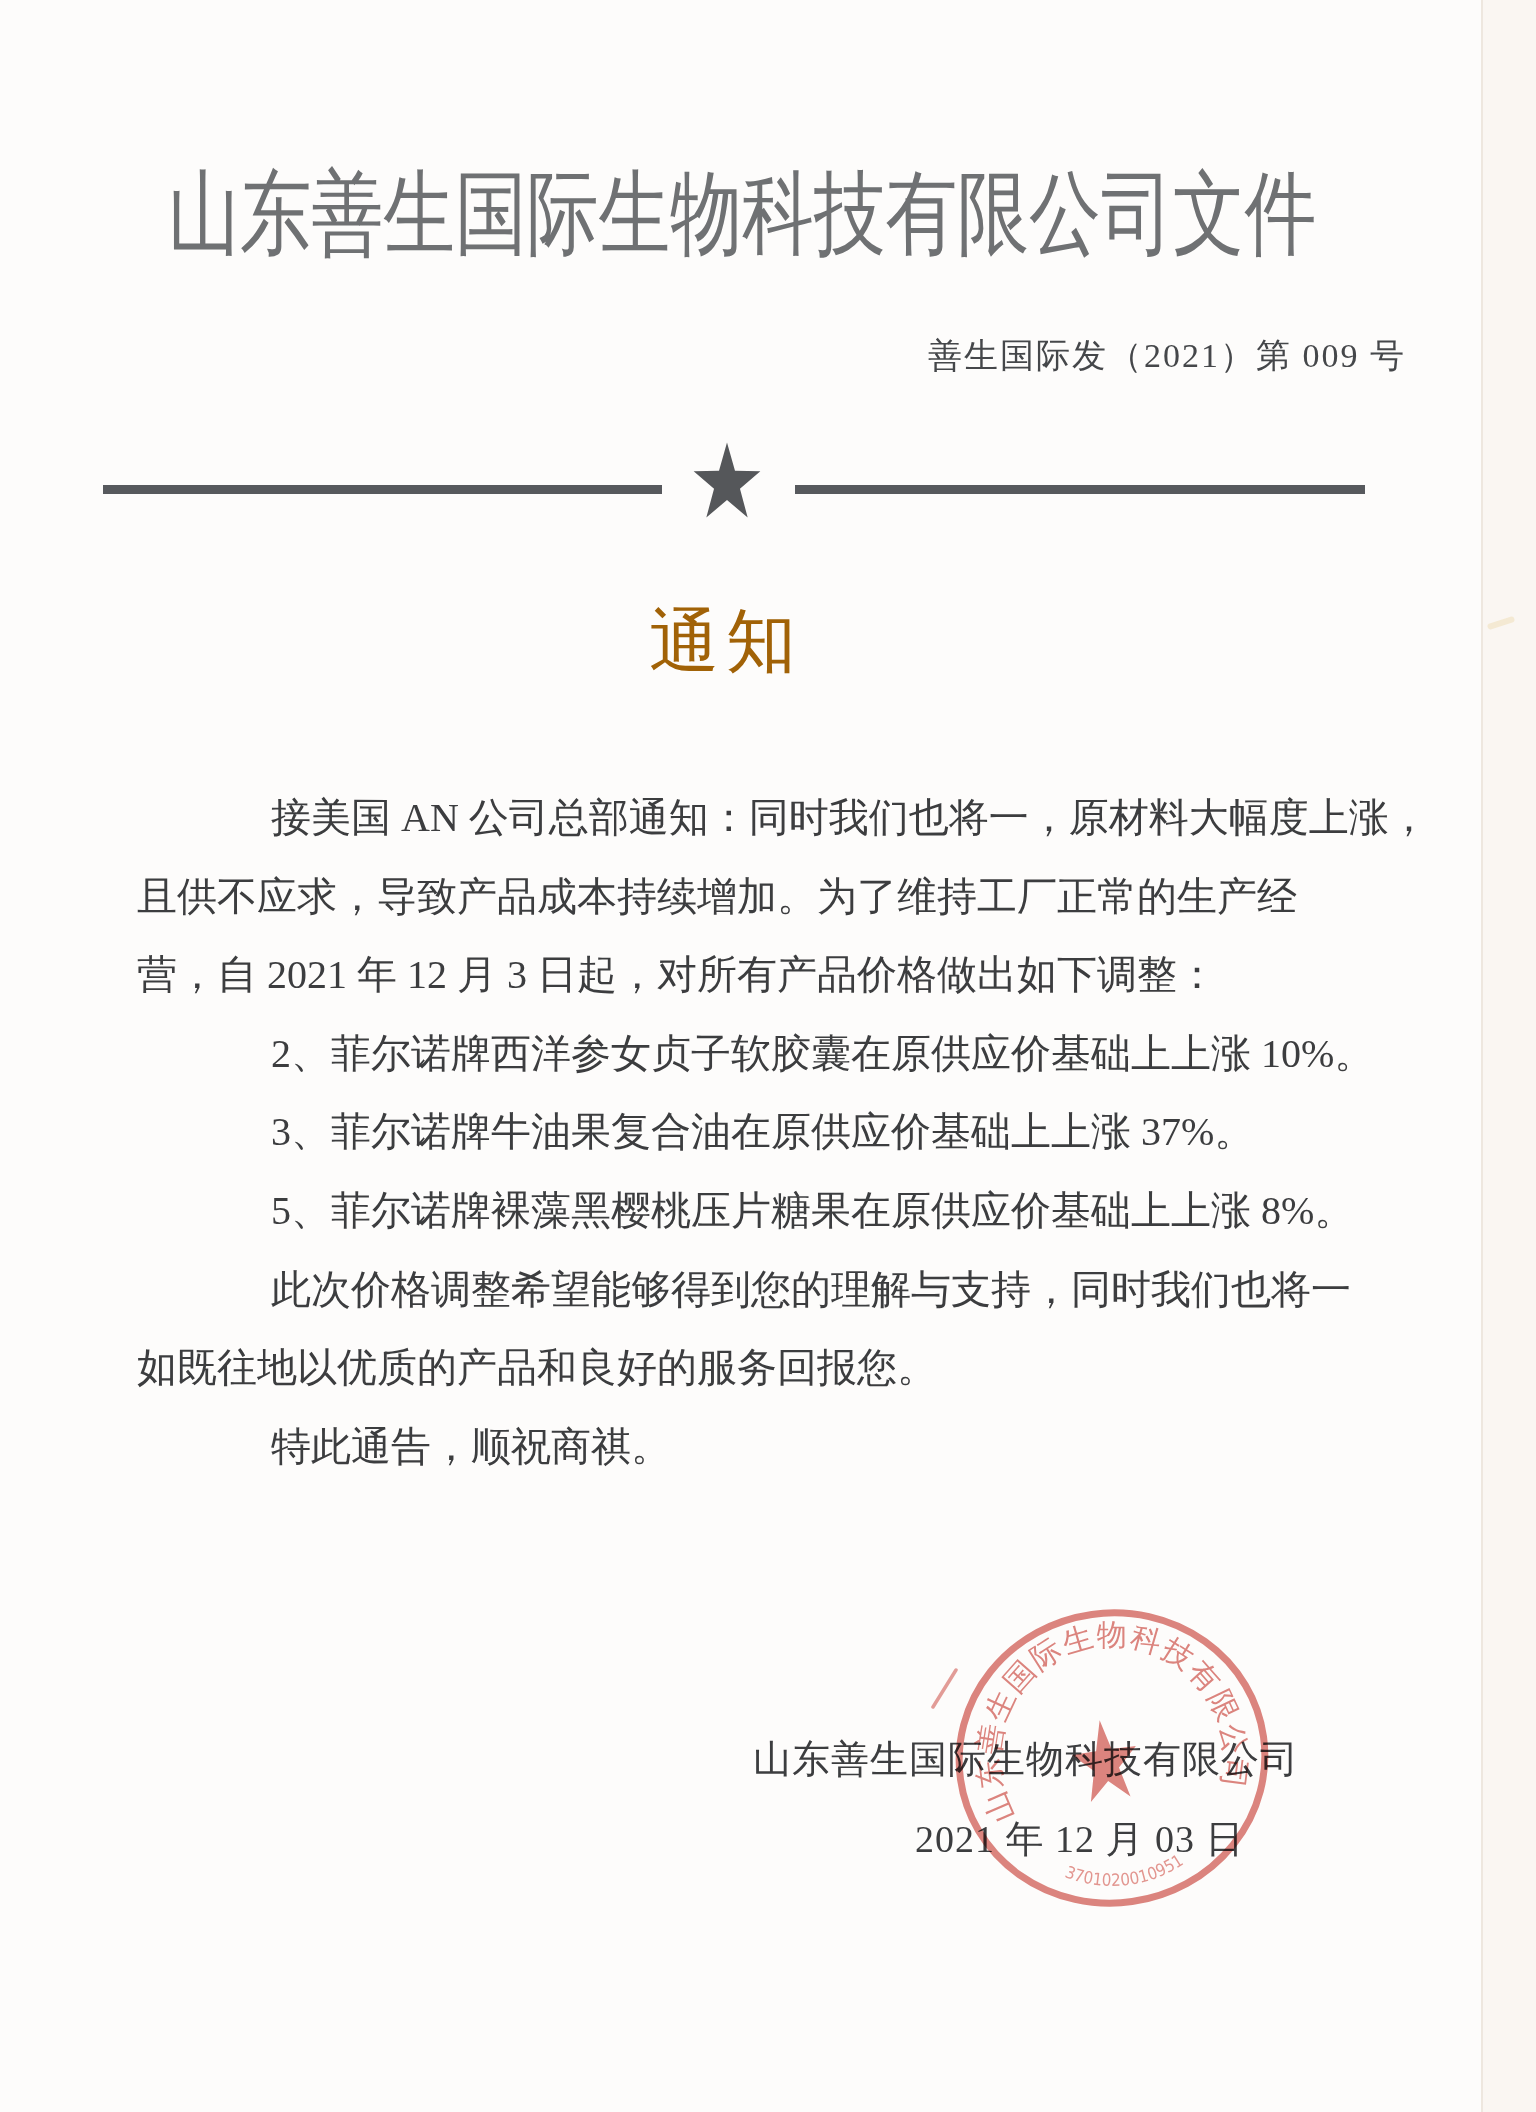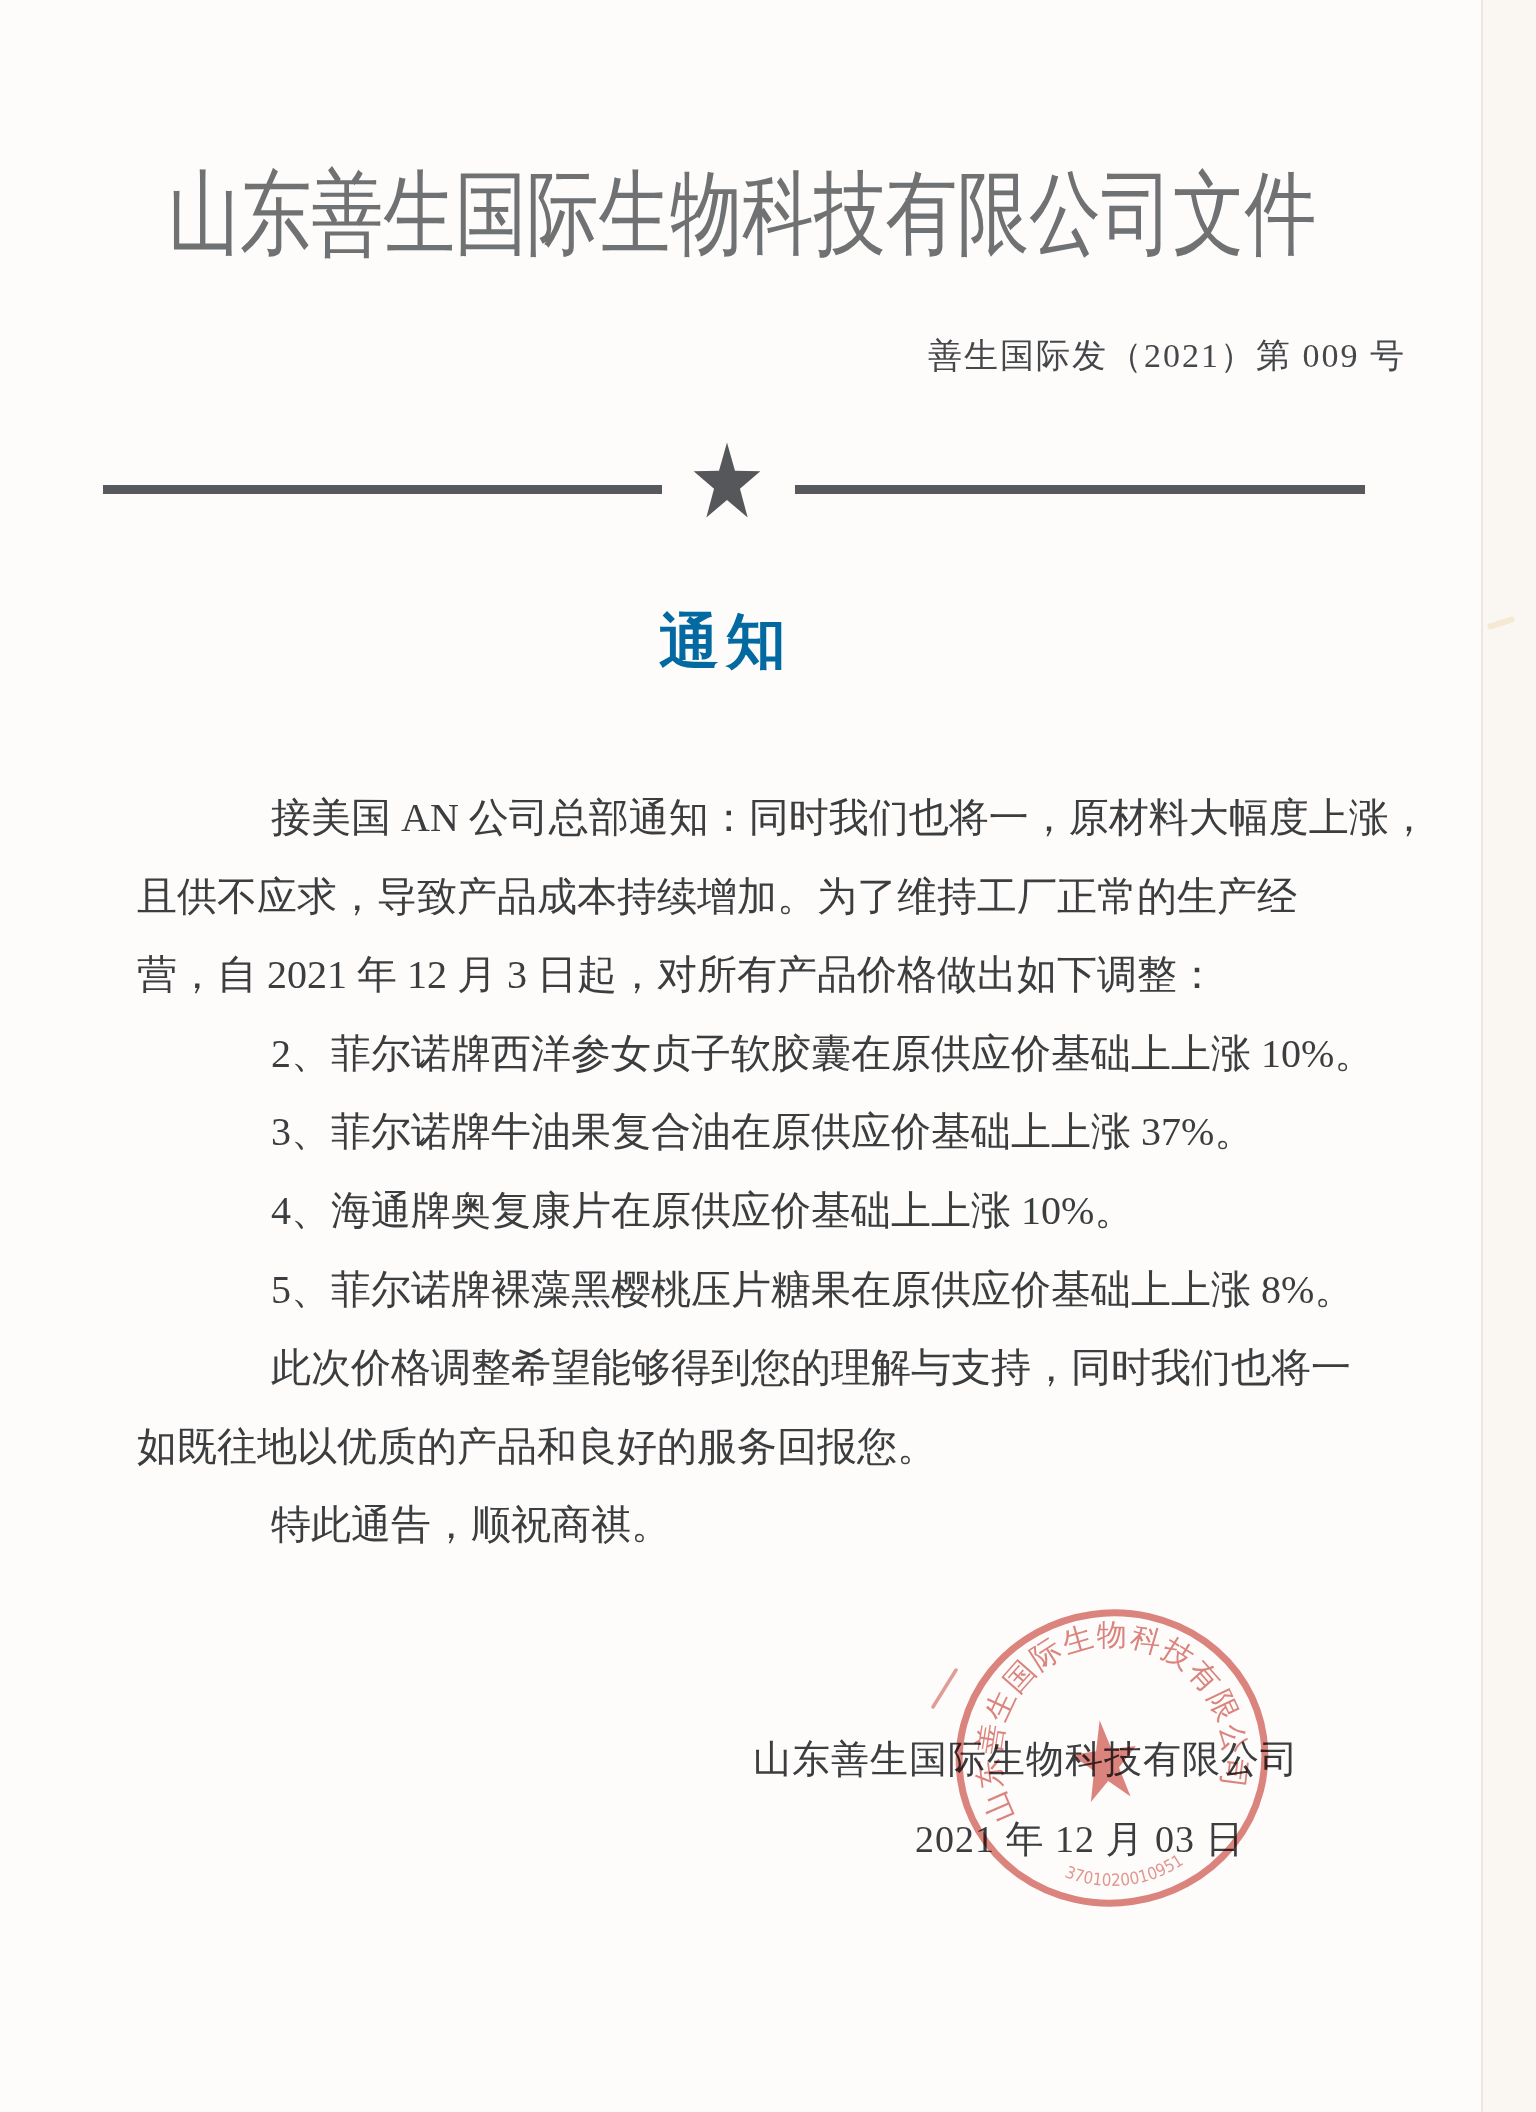--- a/index.html
+++ b/index.html
@@ -29,21 +29,21 @@
   .doc-number{
     left:0;top:336px;width:1406px;text-align:right;
     font-size:34px;line-height:40px;color:#45474a;letter-spacing:2px;
   }
   .rule{top:485px;height:9px;background:#57595d;}
   .rule-left{left:103px;width:559px;}
   .rule-right{left:795px;width:570px;}
   .rule-star{left:688px;top:438px;width:78px;height:84px;}
   .notice-heading{
     left:0;top:594px;width:1452px;text-align:center;
-    font-size:60px;line-height:96px;font-weight:700;color:#0369a1;
+    font-size:70px;line-height:96px;font-weight:400;color:#a16207;
     letter-spacing:7px;
   }
   .body-block{
     left:137px;top:779px;width:1165px;
     font-size:40px;line-height:78.6px;color:#3c3d3f;
   }
   .body-block .line{white-space:nowrap;}
   .body-block .ind{text-indent:134px;}
   .sig-company{
     left:753px;top:1737px;white-space:nowrap;
@@ -75,21 +75,20 @@
 </svg>
 
 <div class="abs notice-heading">通知</div>
 
 <div class="abs body-block">
   <div class="line ind">接美国 AN 公司总部通知：同时我们也将一，原材料大幅度上涨，</div>
   <div class="line">且供不应求，导致产品成本持续增加。为了维持工厂正常的生产经</div>
   <div class="line">营，自 2021 年 12 月 3 日起，对所有产品价格做出如下调整：</div>
   <div class="line ind">2、菲尔诺牌西洋参女贞子软胶囊在原供应价基础上上涨 10%。</div>
   <div class="line ind">3、菲尔诺牌牛油果复合油在原供应价基础上上涨 37%。</div>
-  <div class="line ind">4、海通牌奥复康片在原供应价基础上上涨 10%。</div>
   <div class="line ind">5、菲尔诺牌裸藻黑樱桃压片糖果在原供应价基础上上涨 8%。</div>
   <div class="line ind">此次价格调整希望能够得到您的理解与支持，同时我们也将一</div>
   <div class="line">如既往地以优质的产品和良好的服务回报您。</div>
   <div class="line ind">特此通告，顺祝商祺。</div>
 </div>
 
 <div class="abs sig-company">山东善生国际生物科技有限公司</div>
 <div class="abs sig-date">2021 年 12 月 03 日</div>
 
 <svg class="abs seal" viewBox="930 1580 370 360" xmlns="http://www.w3.org/2000/svg">

